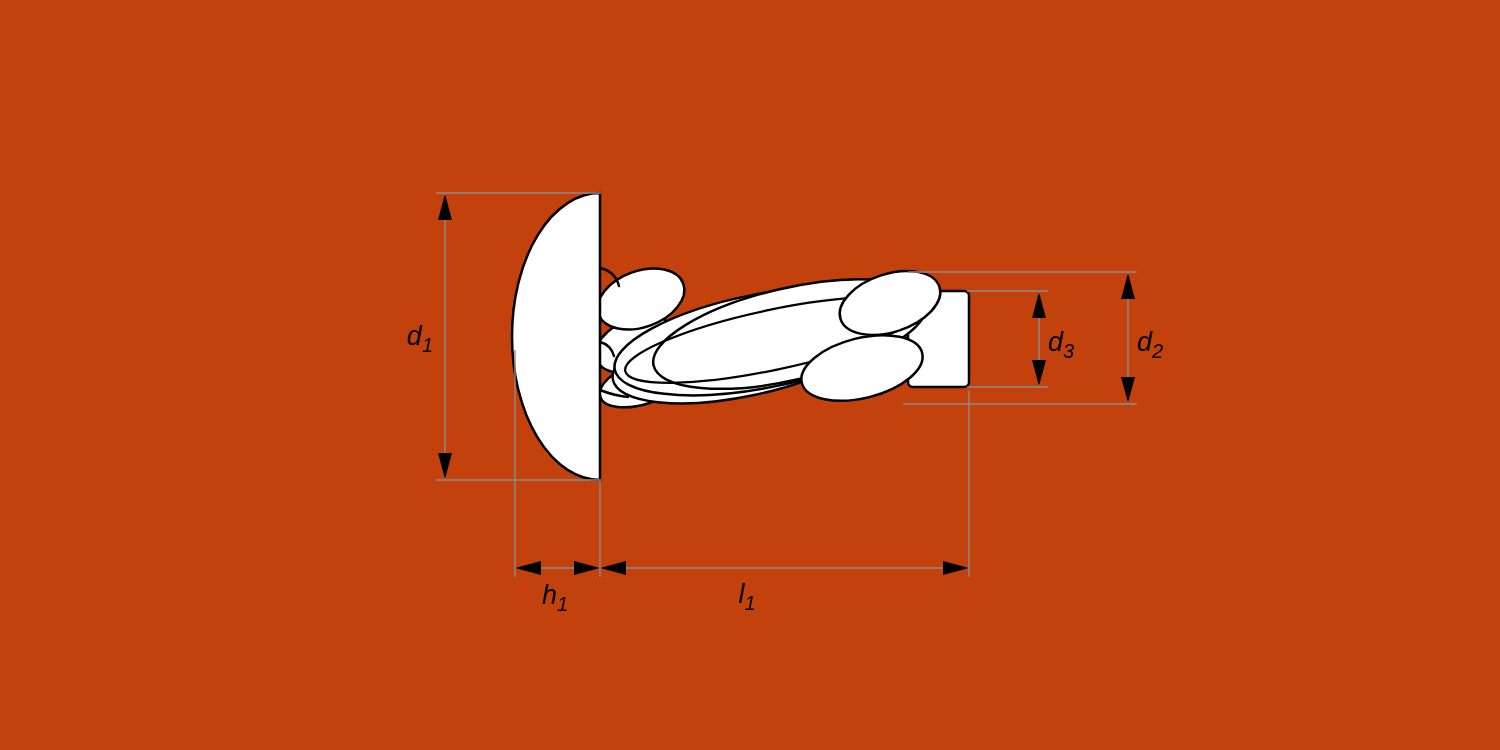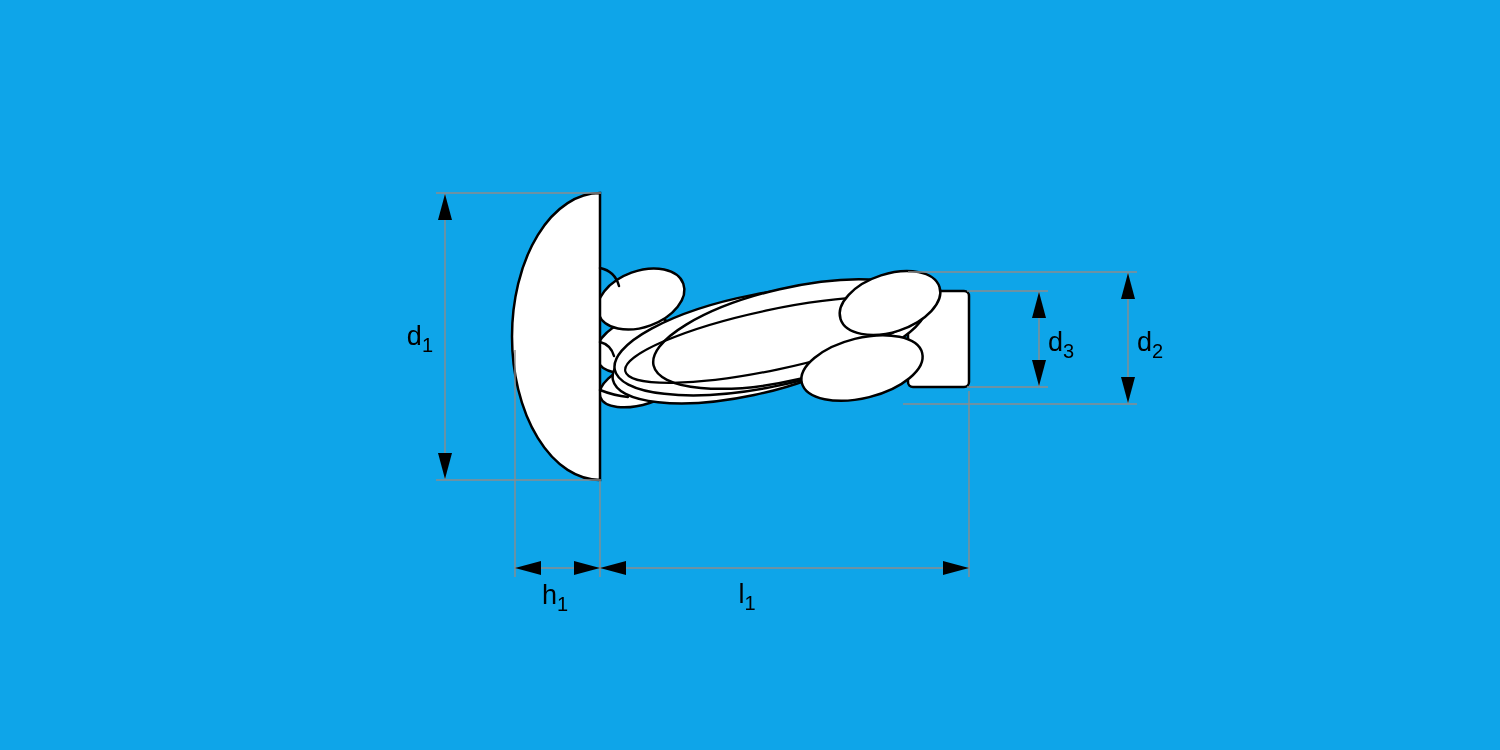--- a/index.html
+++ b/index.html
@@ -8,21 +8,22 @@
     background: #ffffff;
     width: 1500px;
     height: 750px;
     overflow: hidden;
     font-family: "Liberation Sans", sans-serif;
   }
   .stage {
     position: relative;
     width: 1500px;
     height: 750px;
-    background: #0ea5e9;
+    background: #c2410c;
+    font-style: italic;
   }
   svg { display: block; }
 
   .obj {
     fill: #ffffff;
     stroke: #000000;
     stroke-width: 2.5;
   }
   .obj-line {
     fill: none;

